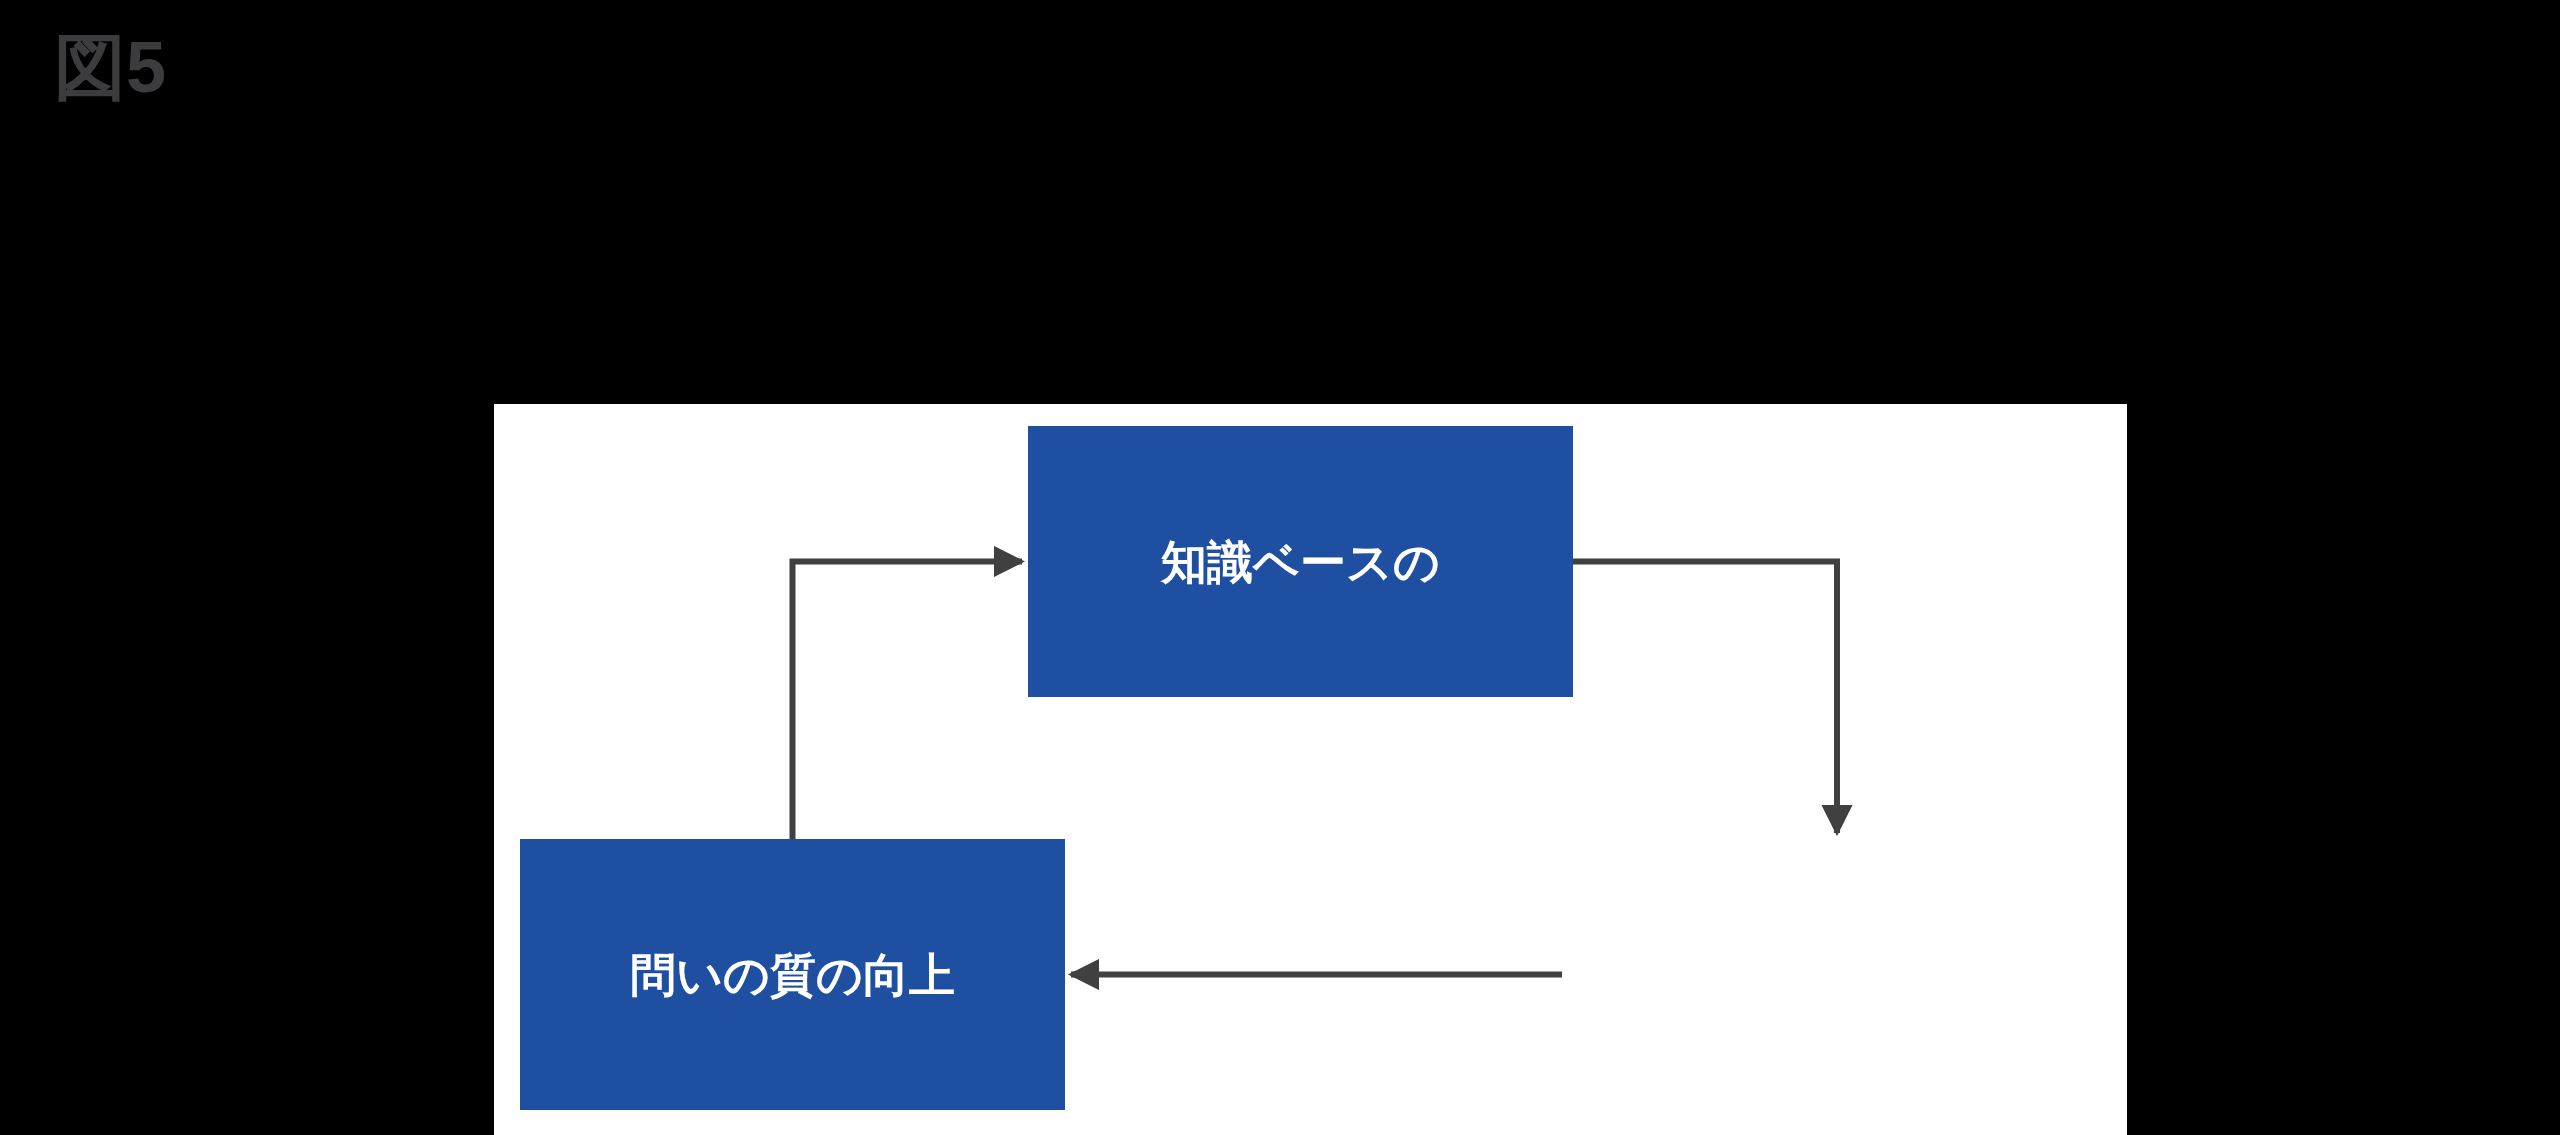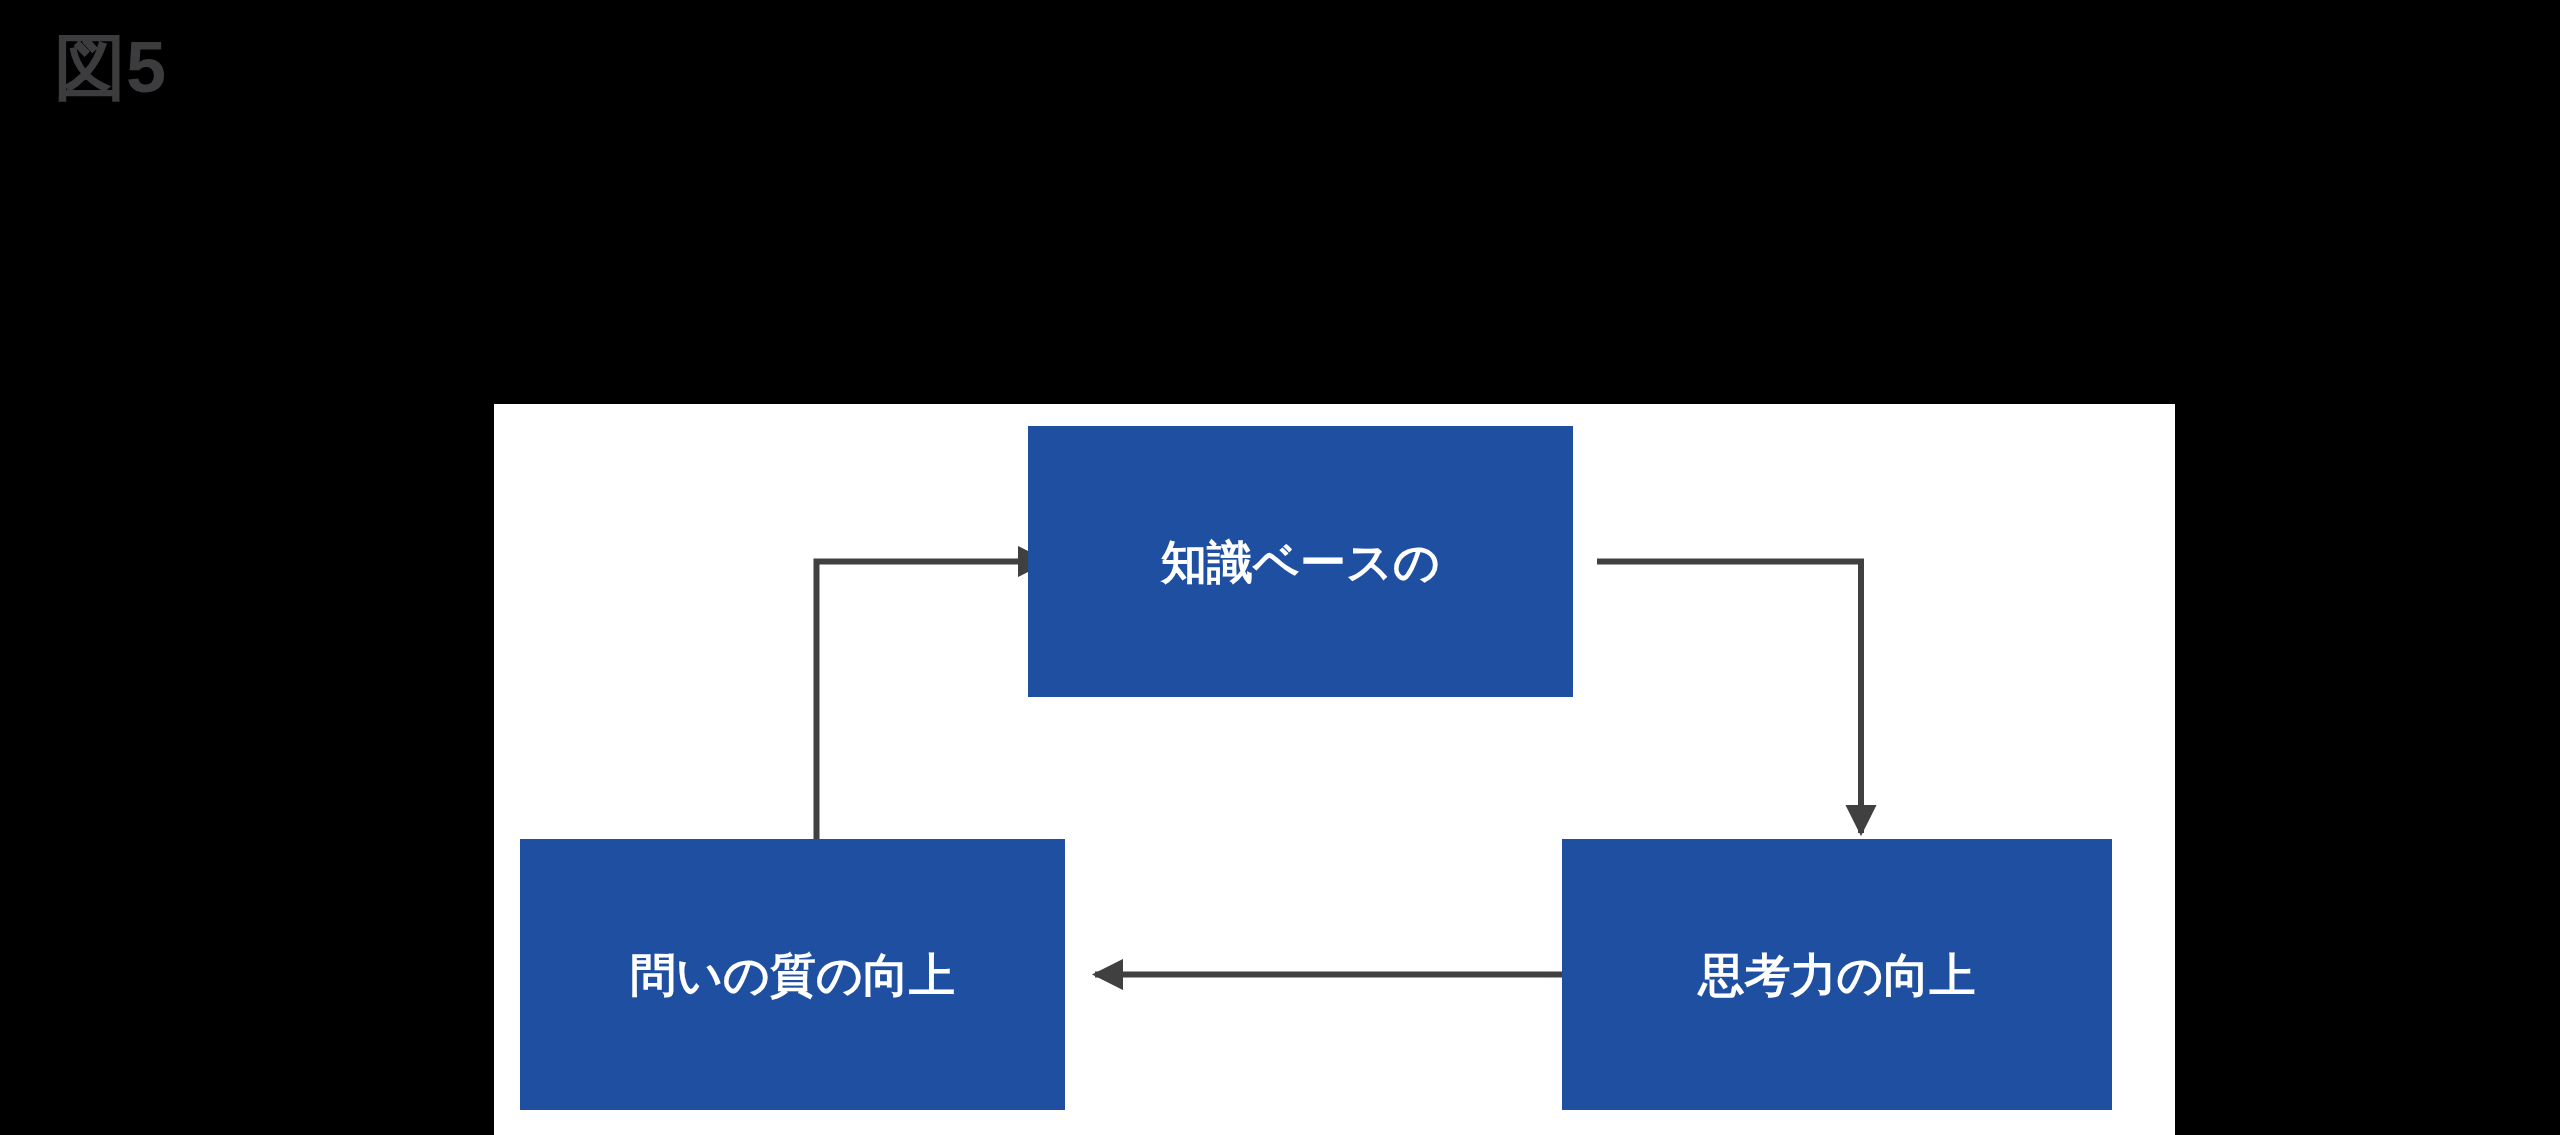--- a/index.html
+++ b/index.html
@@ -26,21 +26,20 @@
     color: var(--title-color, #3c3c3e);
     white-space: nowrap;
   }
   .panel {
     position: absolute;
     left: 494px;
     top: 404px;
     width: 1633px;
     height: 731px;
     background: var(--panel, #ffffff);
-    padding-left: 48px;
   }
   .edges-svg {
     position: absolute;
     left: 0;
     top: 0;
     width: 100%;
     height: 100%;
   }
   .edges-svg path {
     fill: none;
@@ -101,17 +100,14 @@
   </svg>
 
   <div class="node node-top">
     <div>知識ベースの</div>
   </div>
 
   <div class="node node-bottom-left">
     <div>問いの質の向上</div>
   </div>
 
-  <div class="node node-bottom-right">
-    <div>思考力の向上</div>
-  </div>
 
 </div>
 
 </body></html>

